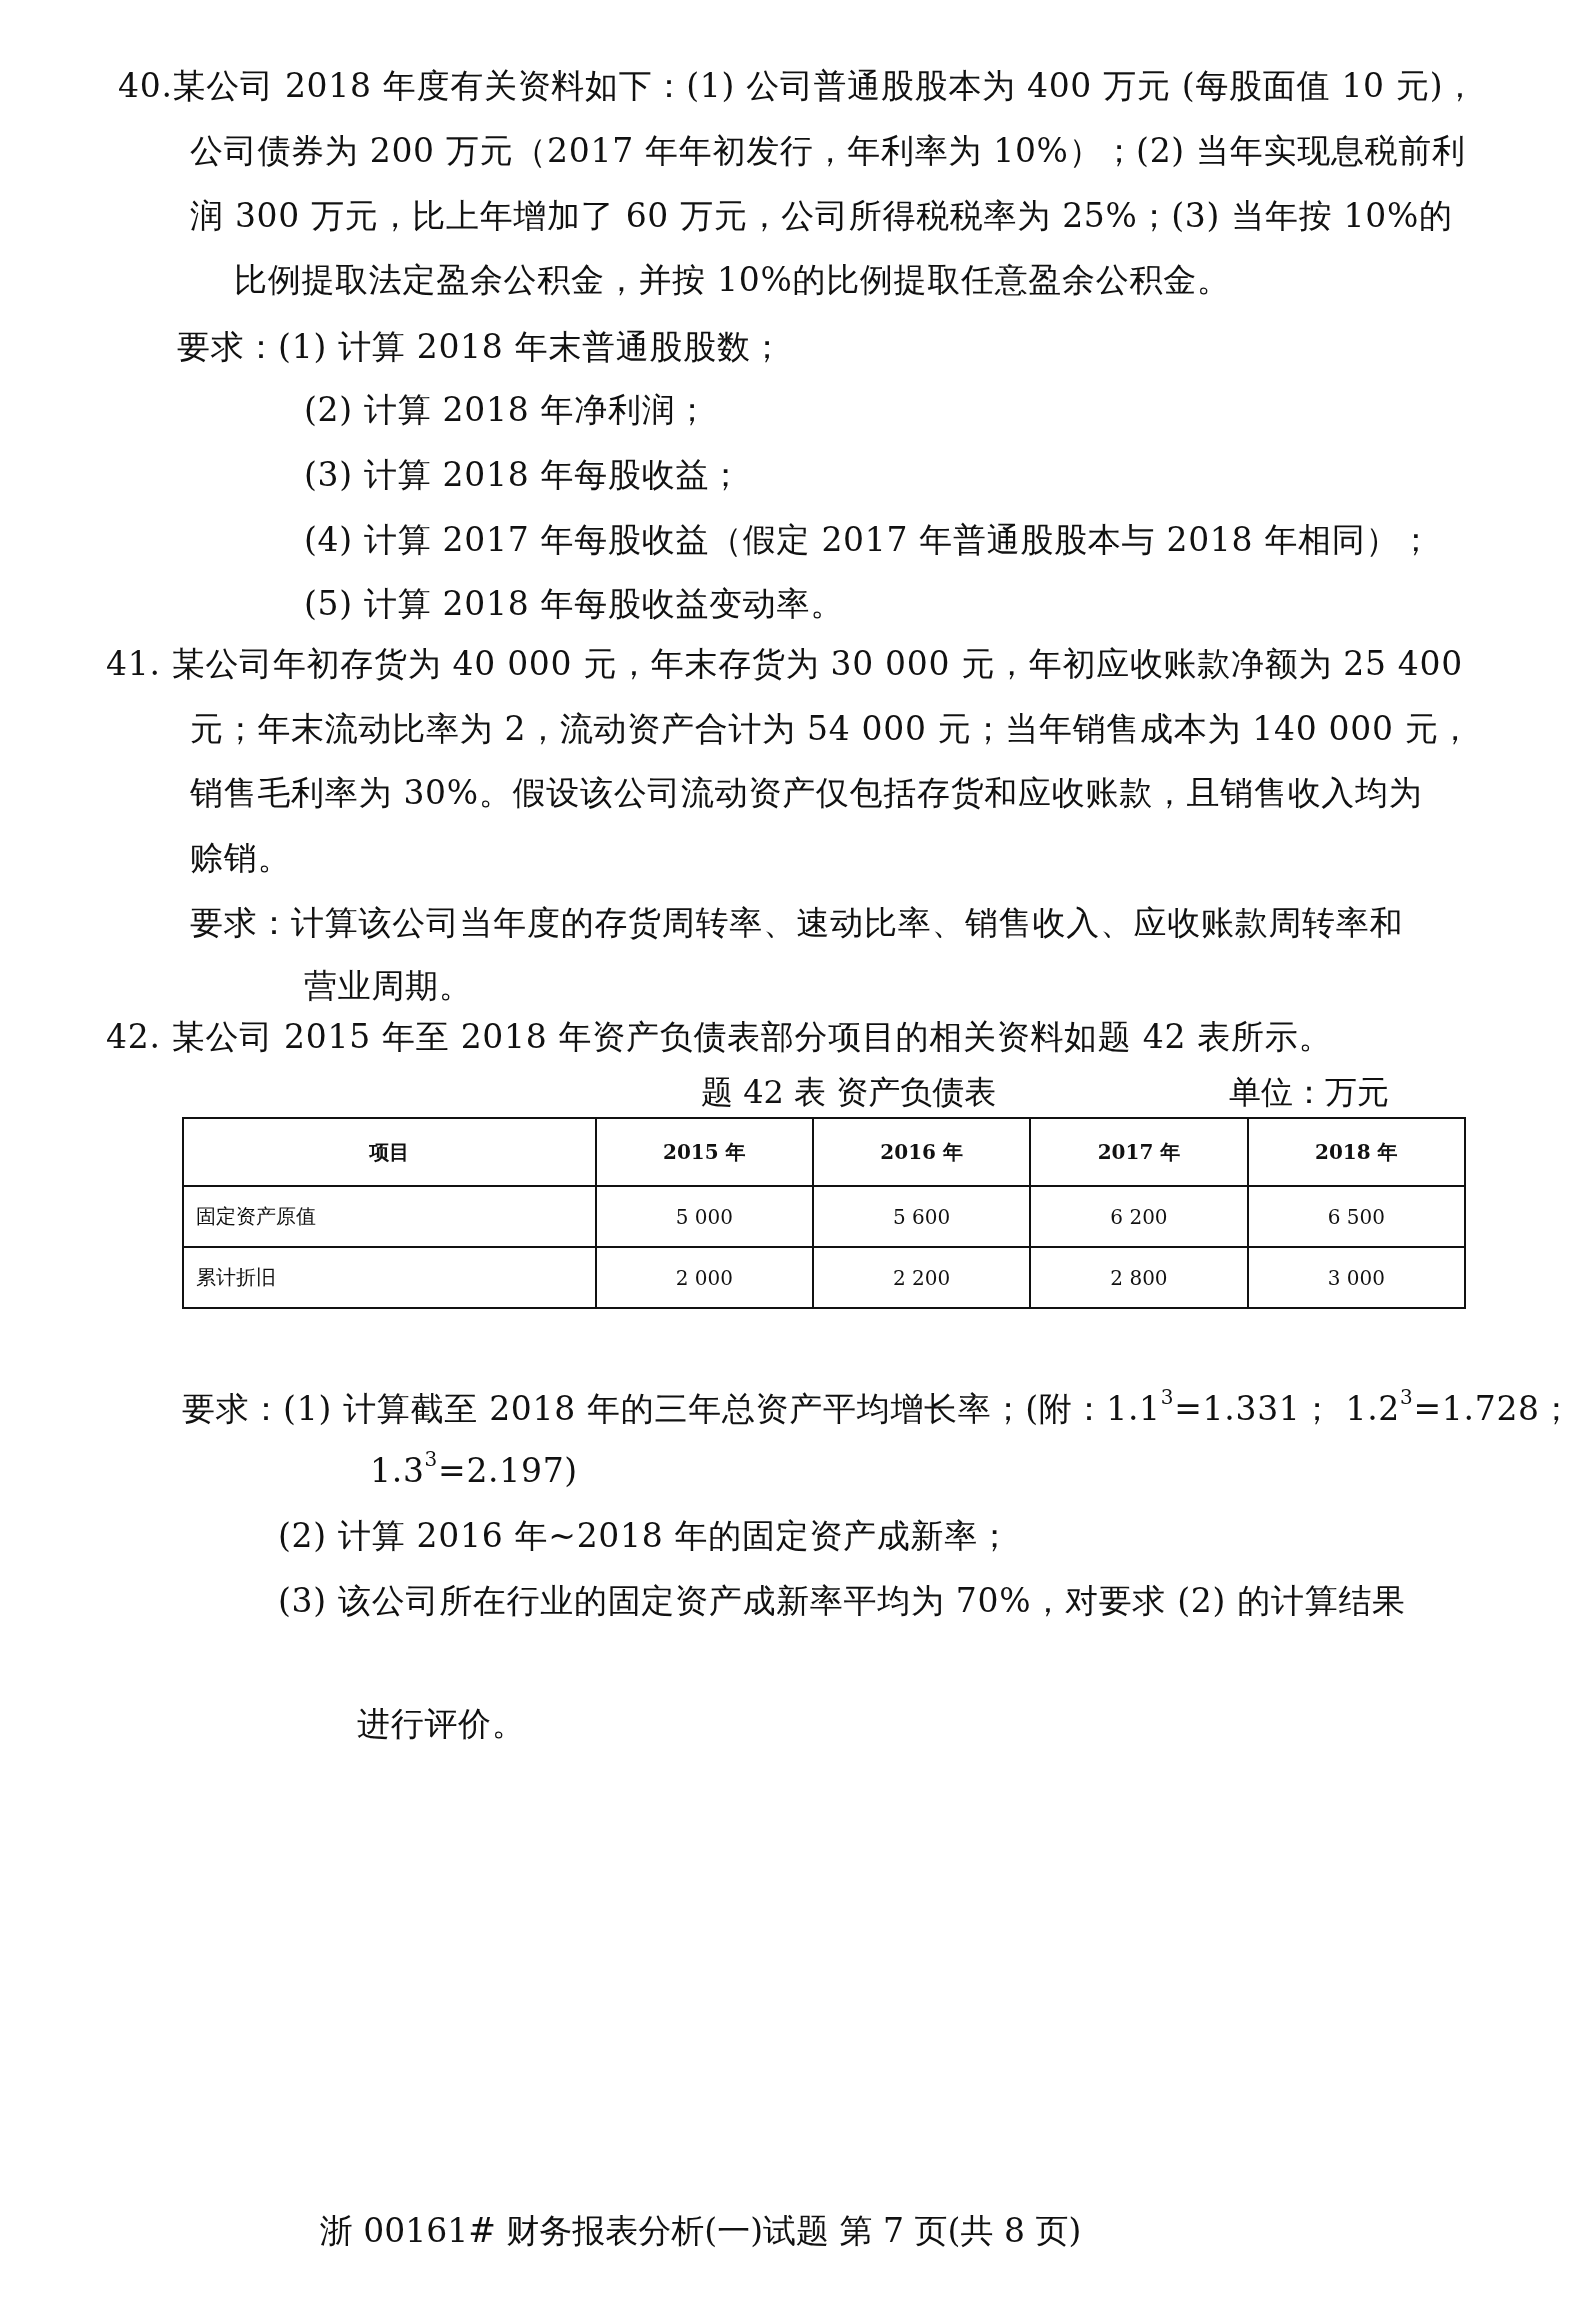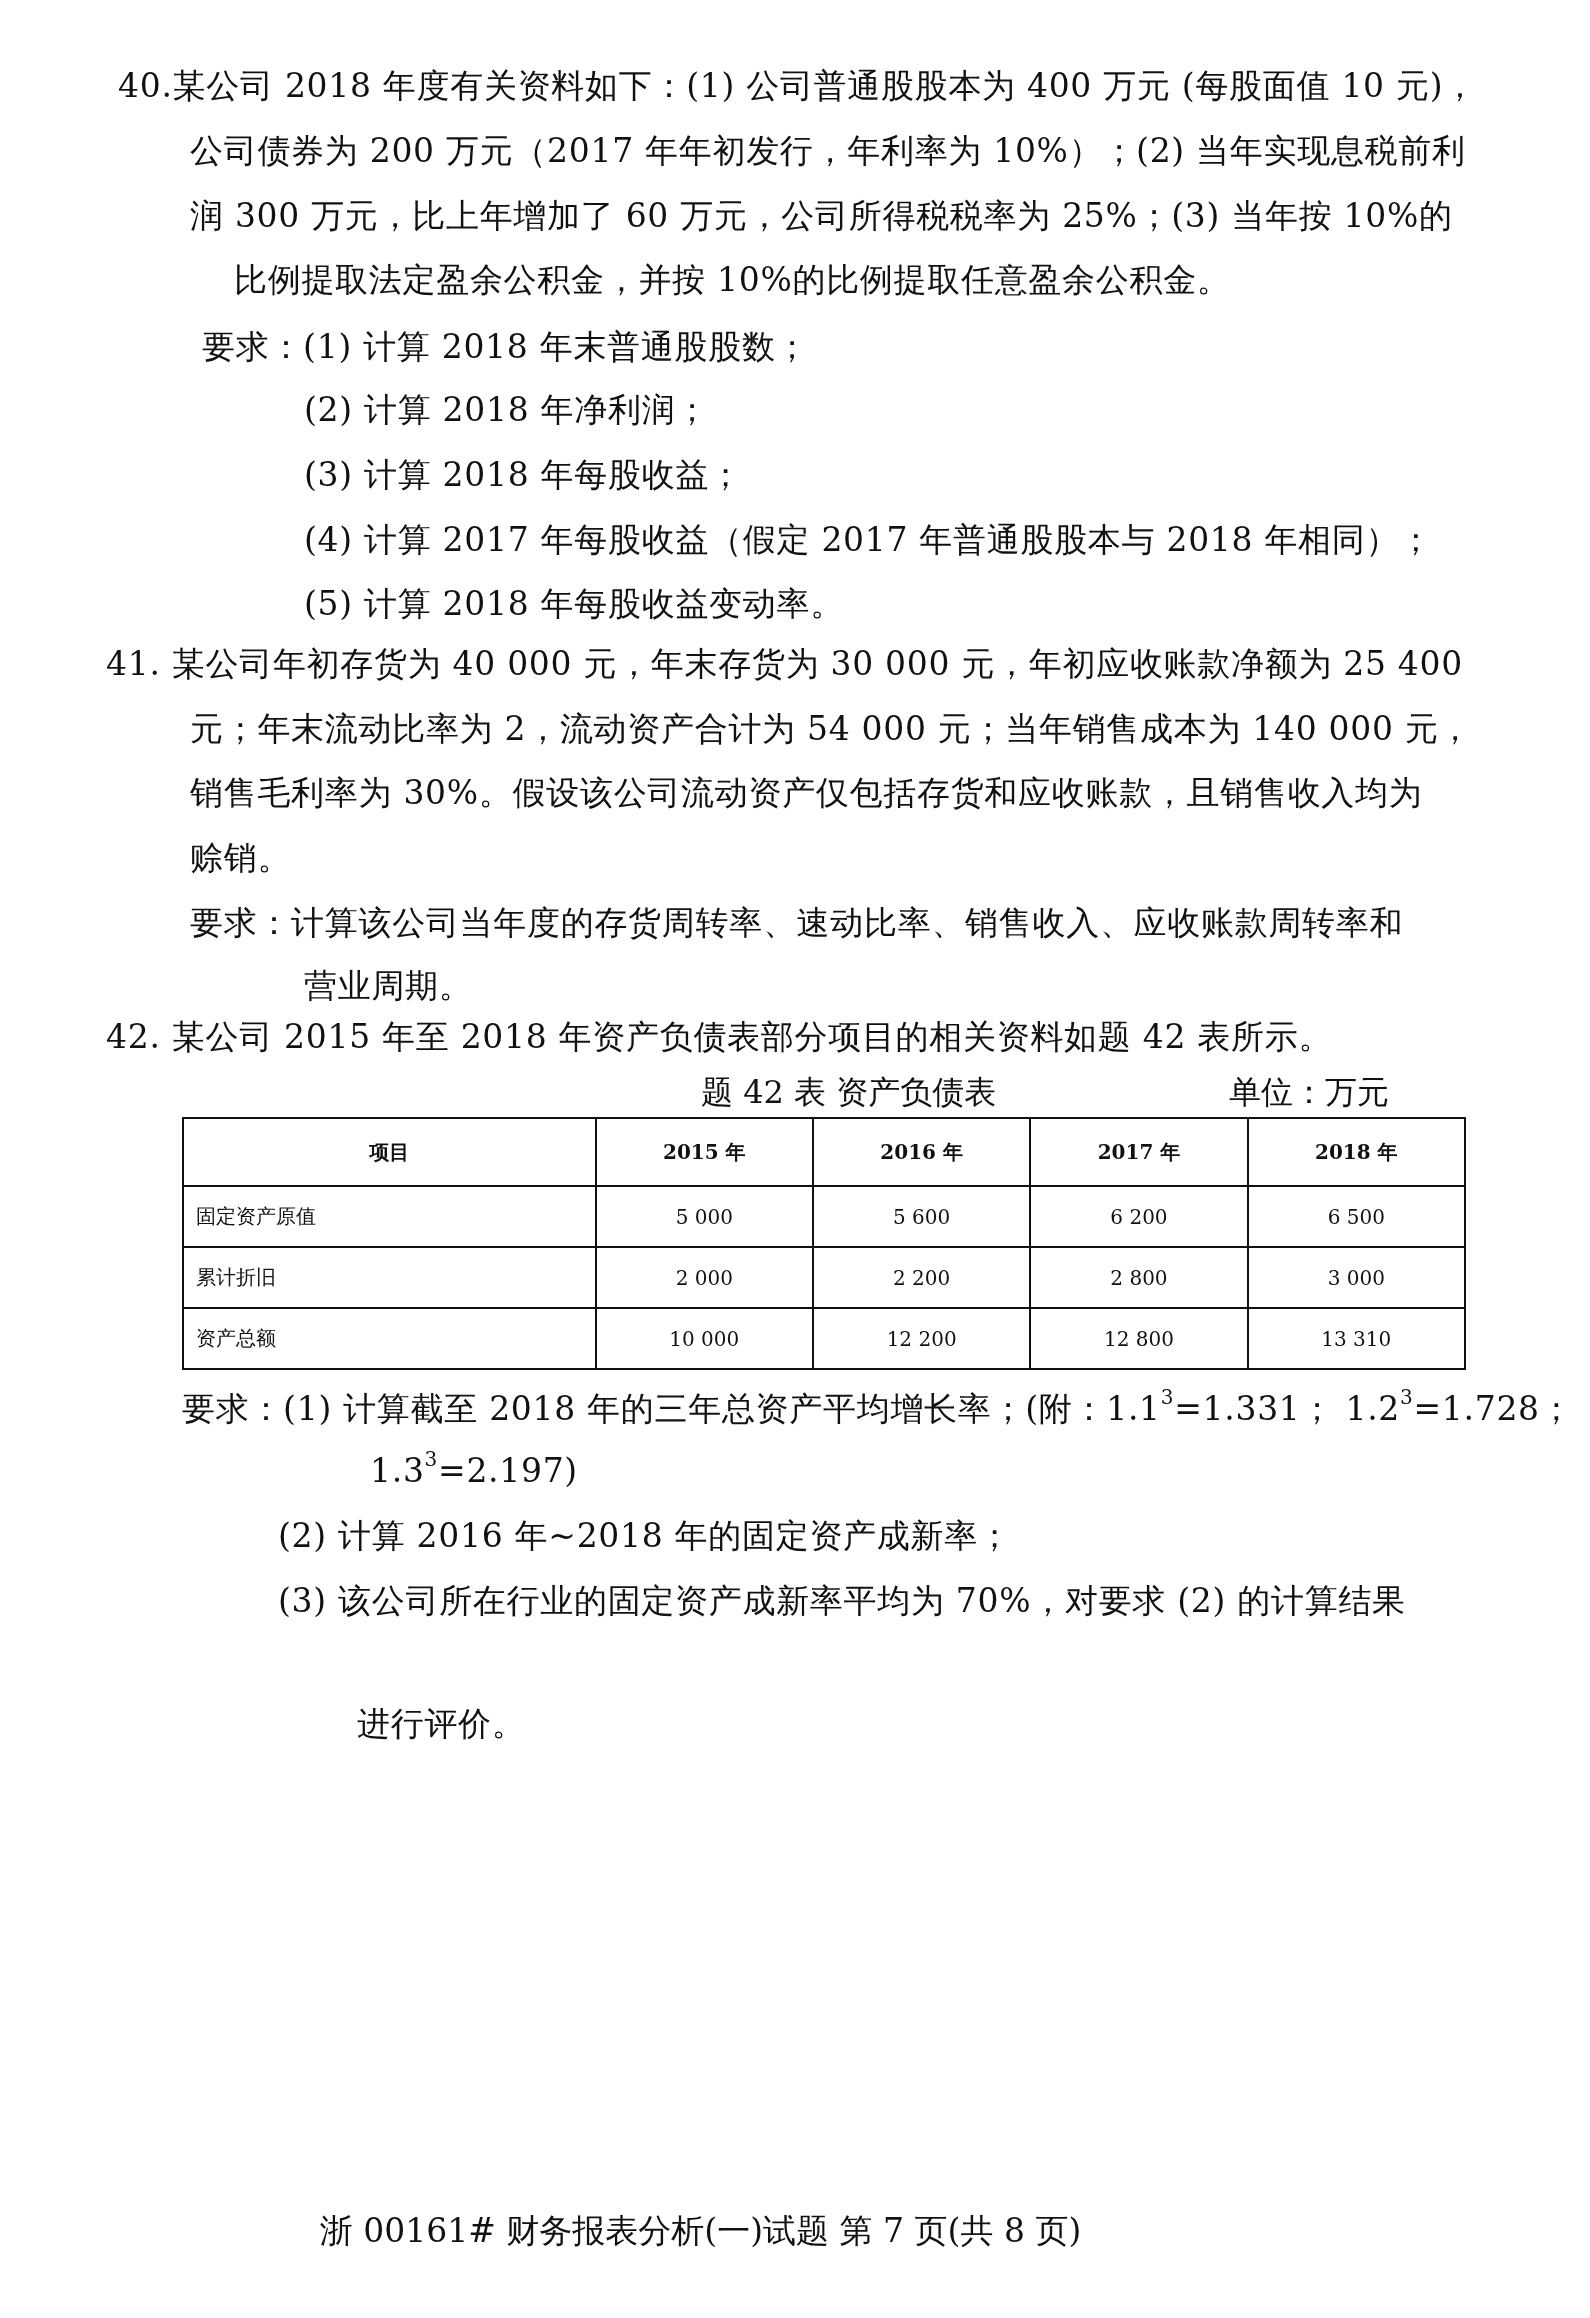--- a/index.html
+++ b/index.html
@@ -38,21 +38,21 @@
 
 <div class="page">
 
   <div>
     <div class="line" style="left:118px; top:66px;">
       <span class="q-num">40.</span><span>某公司 2018 年度有关资料如下：(1) 公司普通股股本为 400 万元 (每股面值 10 元)，</span>
     </div>
     <div class="line" style="left:190px; top:131px;">公司债券为 200 万元（2017 年年初发行，年利率为 10%）；(2) 当年实现息税前利</div>
     <div class="line" style="left:190px; top:196px;">润 300 万元，比上年增加了 60 万元，公司所得税税率为 25%；(3) 当年按 10%的</div>
     <div class="line" style="left:190px; top:260px;margin-left:44px;">比例提取法定盈余公积金，并按 10%的比例提取任意盈余公积金。</div>
-    <div class="line" style="left:202px; top:327px;">
+    <div class="line" style="left:177px; top:327px;">
       <span>要求：</span><span>(1) 计算 2018 年末普通股股数；</span>
     </div>
     <div class="line" style="left:304px; top:390px;">(2) 计算 2018 年净利润；</div>
     <div class="line" style="left:304px; top:455px;">(3) 计算 2018 年每股收益；</div>
     <div class="line" style="left:304px; top:520px;">(4) 计算 2017 年每股收益（假定 2017 年普通股股本与 2018 年相同）；</div>
     <div class="line" style="left:304px; top:584px;">(5) 计算 2018 年每股收益变动率。</div>
   </div>
 
   <div>
     <div class="line" style="left:106px; top:644px;">
@@ -99,27 +99,20 @@
           <td class="num">6 200</td>
           <td class="num">6 500</td>
         </tr>
         <tr>
           <td class="label">累计折旧</td>
           <td class="num">2 000</td>
           <td class="num">2 200</td>
           <td class="num">2 800</td>
           <td class="num">3 000</td>
         </tr>
-        <tr>
-          <td class="label">资产总额</td>
-          <td class="num">10 000</td>
-          <td class="num">12 200</td>
-          <td class="num">12 800</td>
-          <td class="num">13 310</td>
-        </tr>
       </tbody>
     </table>
 
     <div class="line" style="left:182px; top:1389px;">
       <span>要求：</span><span>(1) 计算截至 2018 年的三年总资产平均增长率；(附：</span><span>1.1</span><sup>3</sup><span>=1.331；</span> <span>1.2</span><sup>3</sup><span>=1.728；</span>
     </div>
     <div class="line" style="left:370px; top:1451px;">
       <span>1.3</span><sup>3</sup><span>=2.197)</span>
     </div>
     <div class="line" style="left:278px; top:1516px;">(2) 计算 2016 年~2018 年的固定资产成新率；</div>

